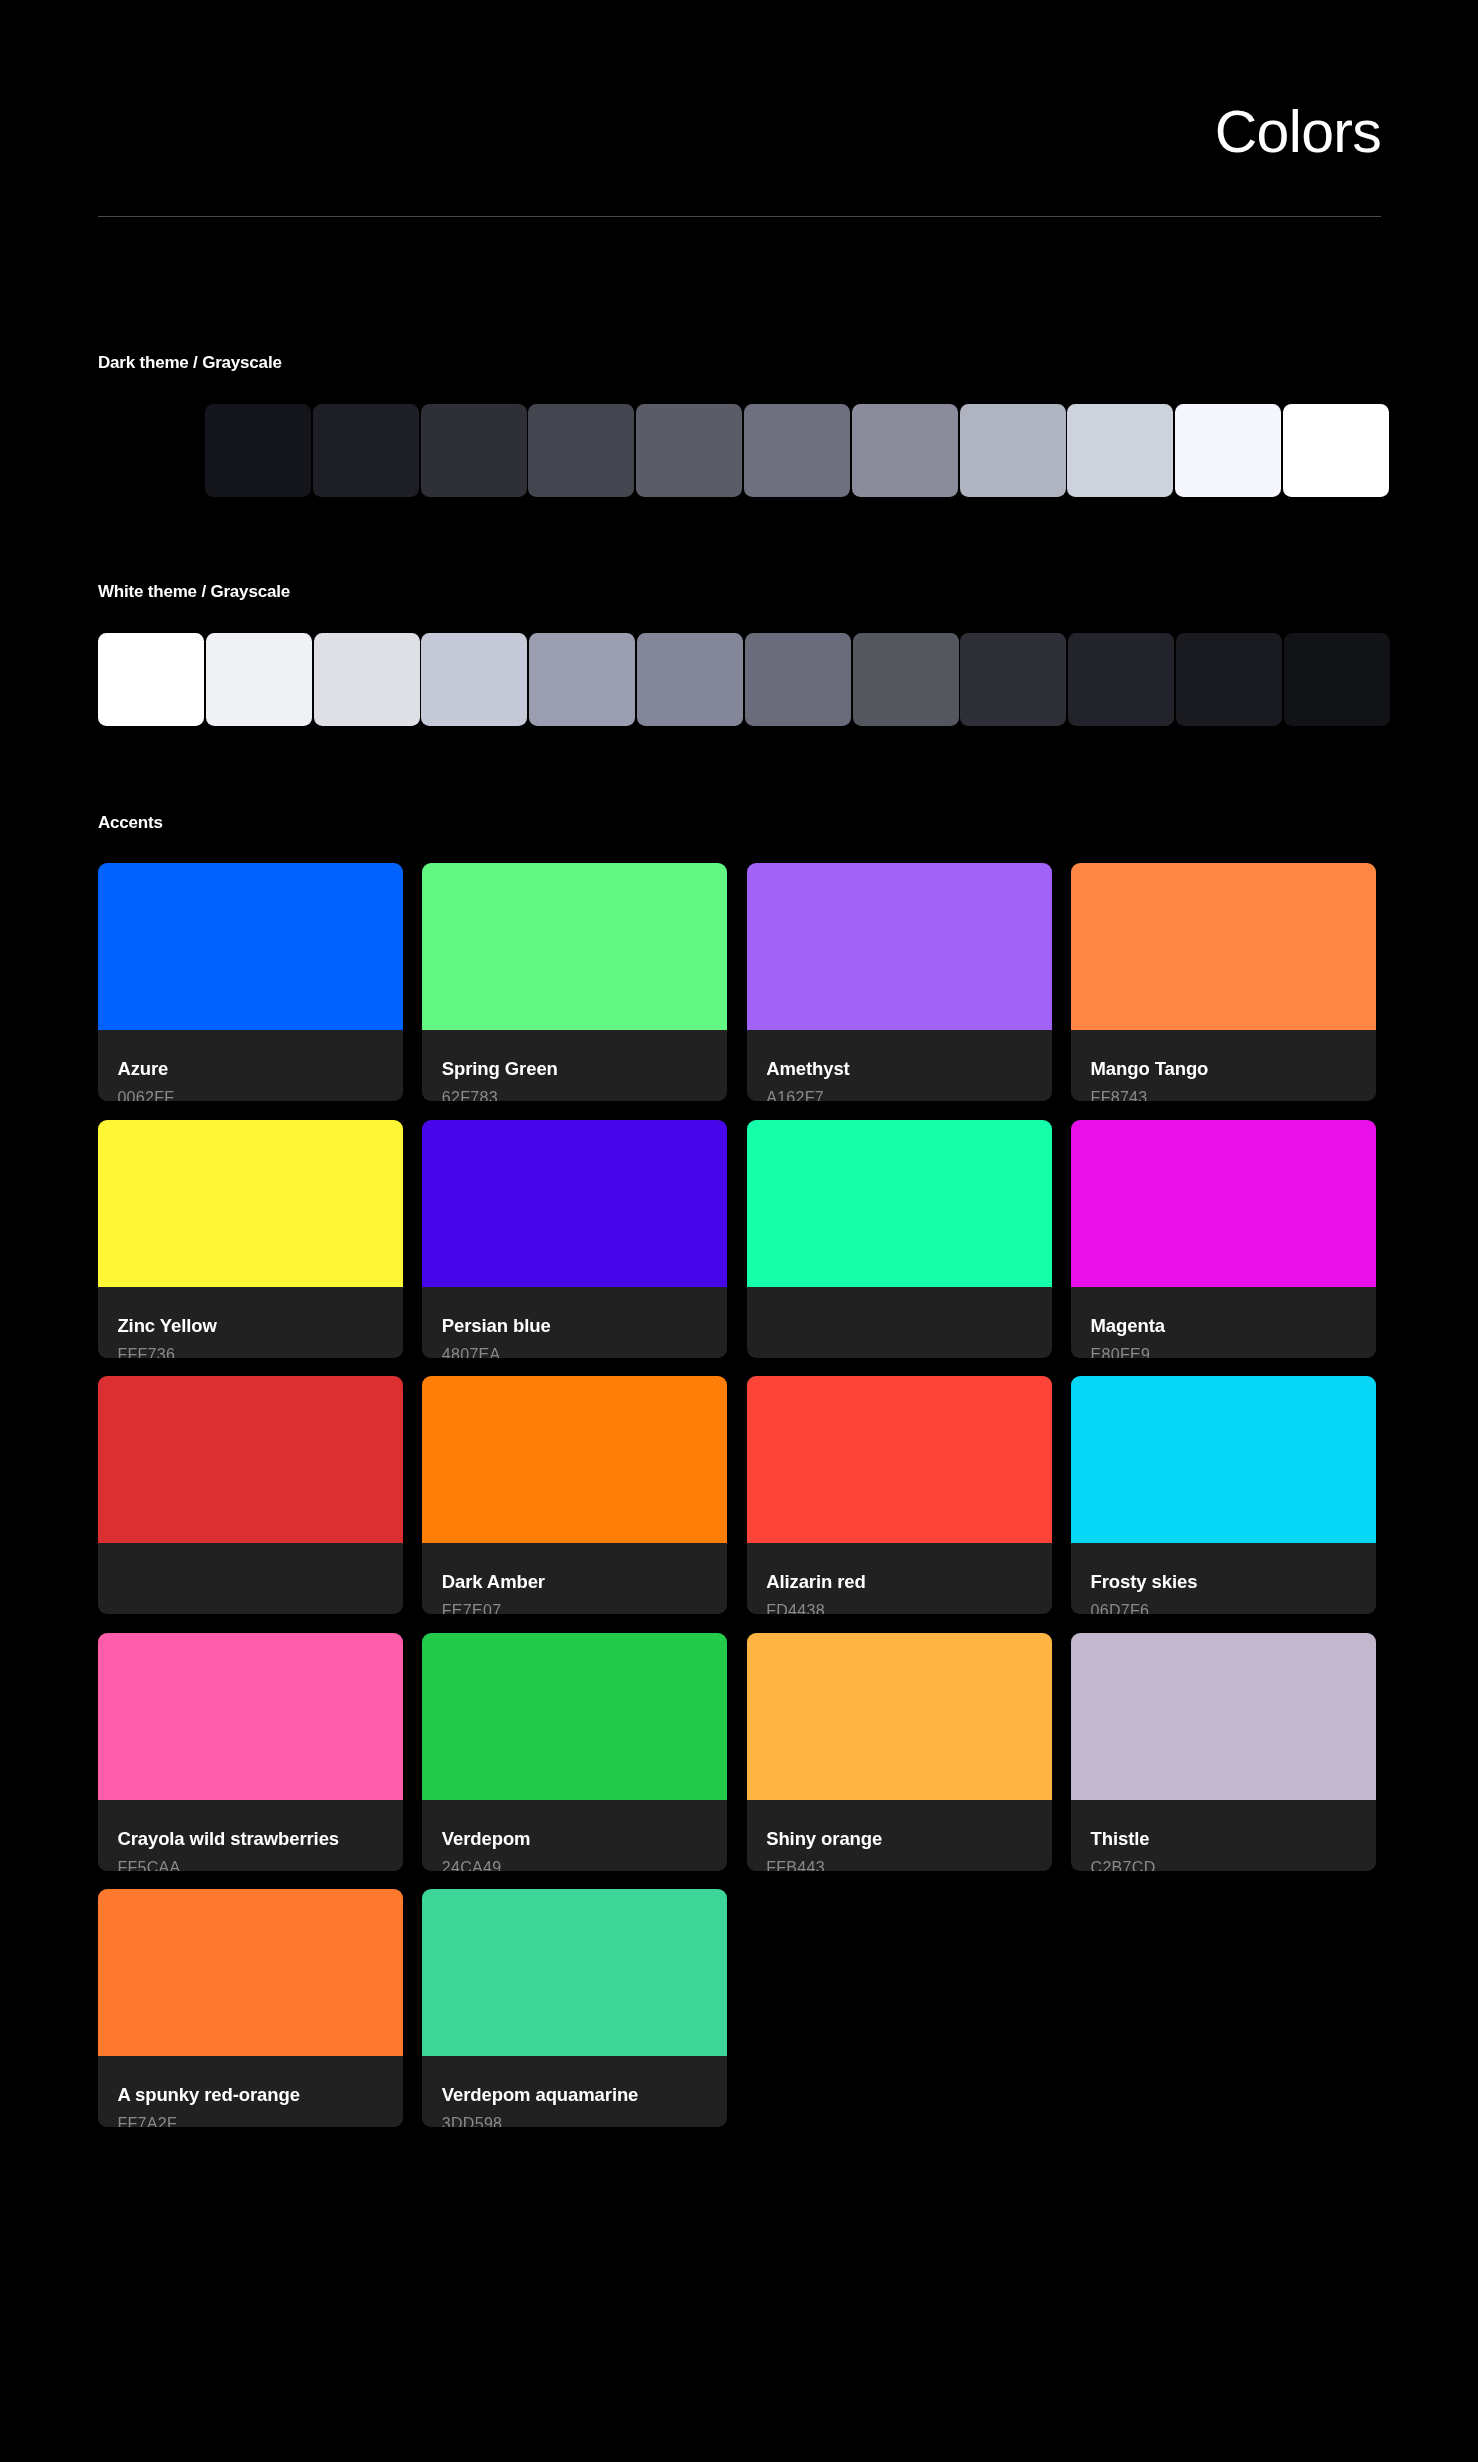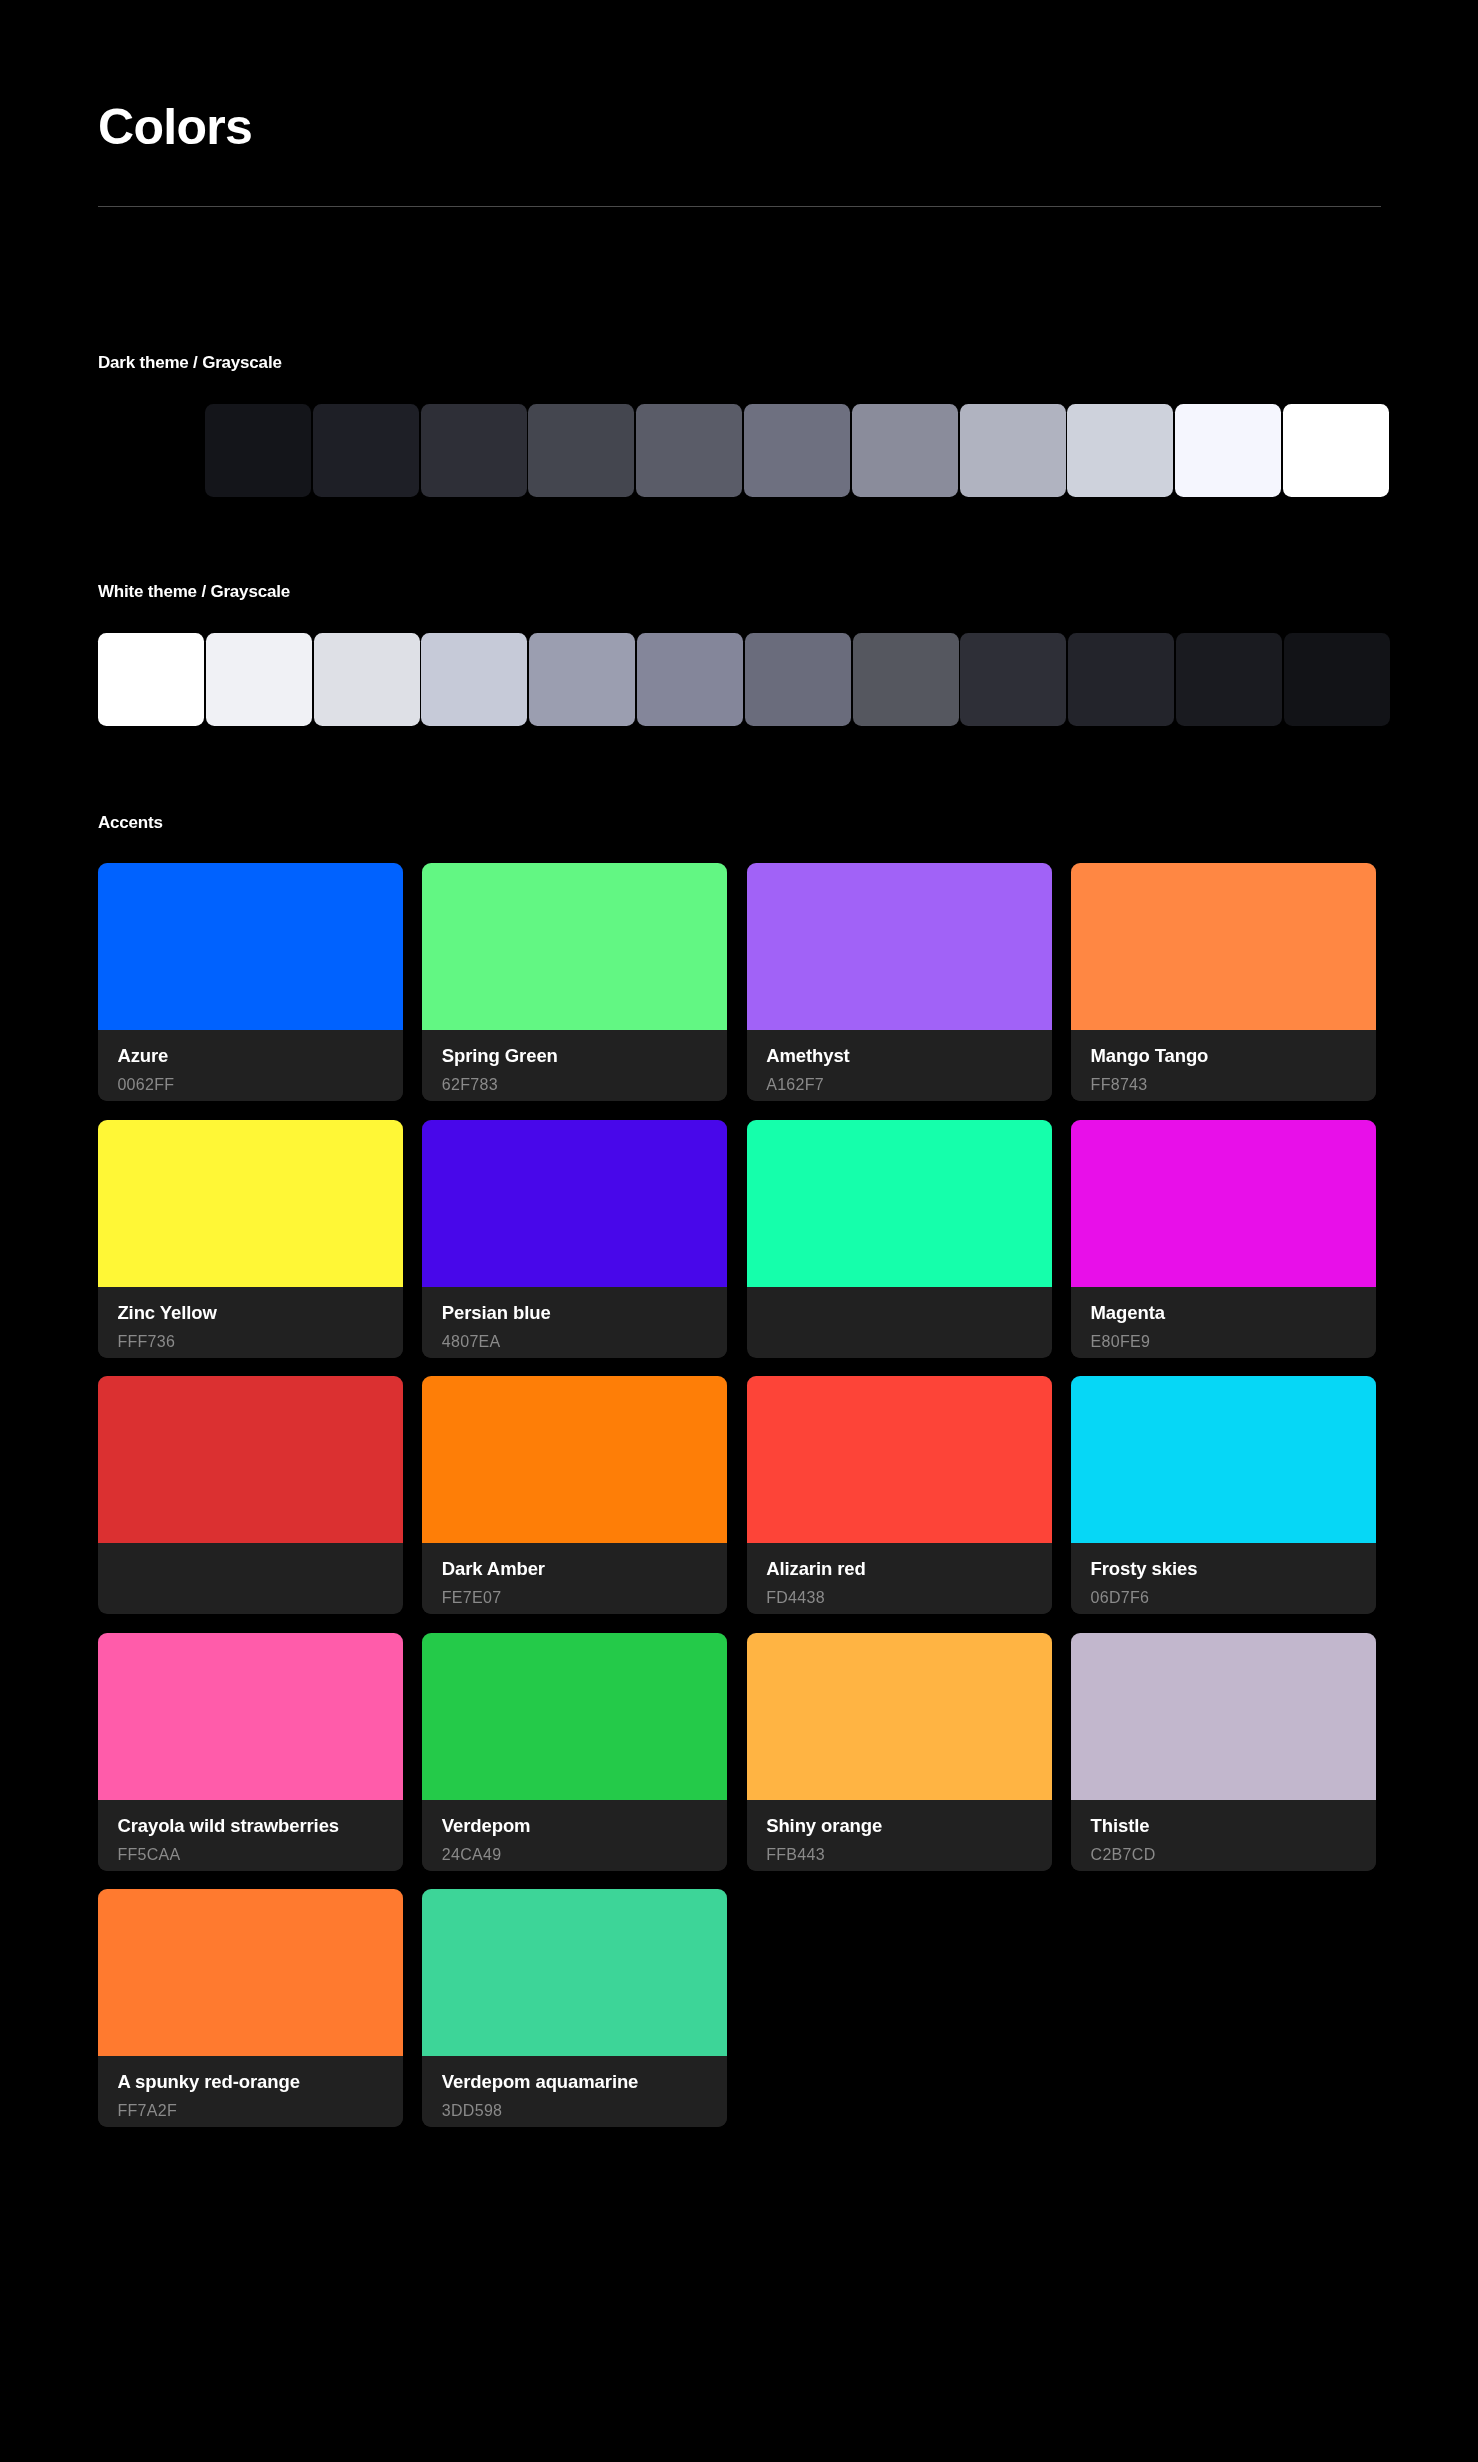--- a/index.html
+++ b/index.html
@@ -16,25 +16,26 @@
   .page {
     width: 1479px;
     height: 2462px;
     position: relative;
     padding: 0 98px;
   }
 
   
   .page-title {
     color: #ffffff;
-    font-size: 50px;
-    font-weight: 700;
+    font-size: 59px;
+    font-weight: 400;
     letter-spacing: -0.7px;
     padding-top: 100px;
     line-height: 1.1;
+    text-align: right;
   }
 
   .title-divider {
     margin-top: 51px;
     height: 0.9px;
     background: #4a4a4a;
     width: 1283px;
   }
 
   
@@ -77,20 +78,21 @@
   }
 
   .color-card {
     width: 305px;
     height: 238px;
     border-radius: 9.2px;
     overflow: hidden;
     background: #212121;
     display: flex;
     flex-direction: column;
+    gap: 13px;
   }
 
   .card-swatch {
     height: 167px;
     width: 100%;
     flex: none;
   }
 
   .card-footer {
     flex: 1;

